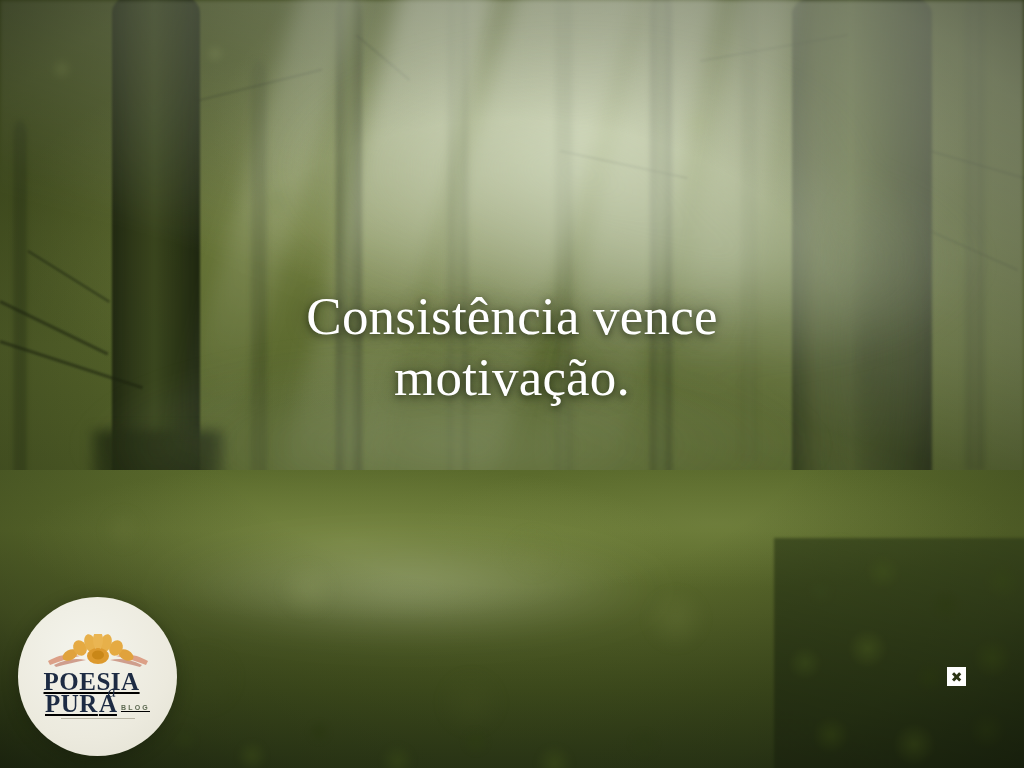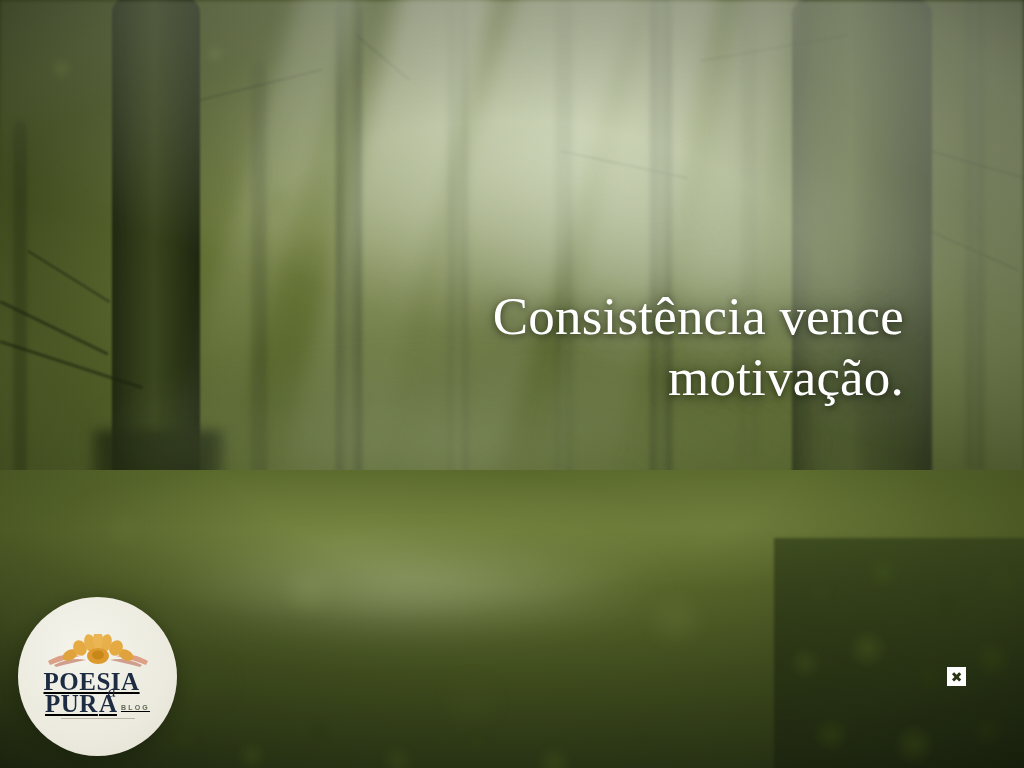--- a/index.html
+++ b/index.html
@@ -215,21 +215,21 @@
 
   
   .vignette {
     background:radial-gradient(ellipse 78% 72% at 50% 46%,
       rgba(0,0,0,0) 42%, rgba(14,20,8,.32) 78%, rgba(10,15,6,.62) 100%);
   }
 
   
   #quote-block {
     position:absolute; left:0; right:0; top:286px;
-    text-align:right;
+    text-align:center;
     padding:0 120px;
   }
   #quote-text {
     color:#ffffff;
     font-family:"Liberation Serif", serif;
     font-size:53px;
     line-height:1.16;
     font-weight:400;
     letter-spacing:.2px;
     text-shadow:0 2px 7px rgba(12,18,6,.62), 0 0 22px rgba(12,18,6,.38);

